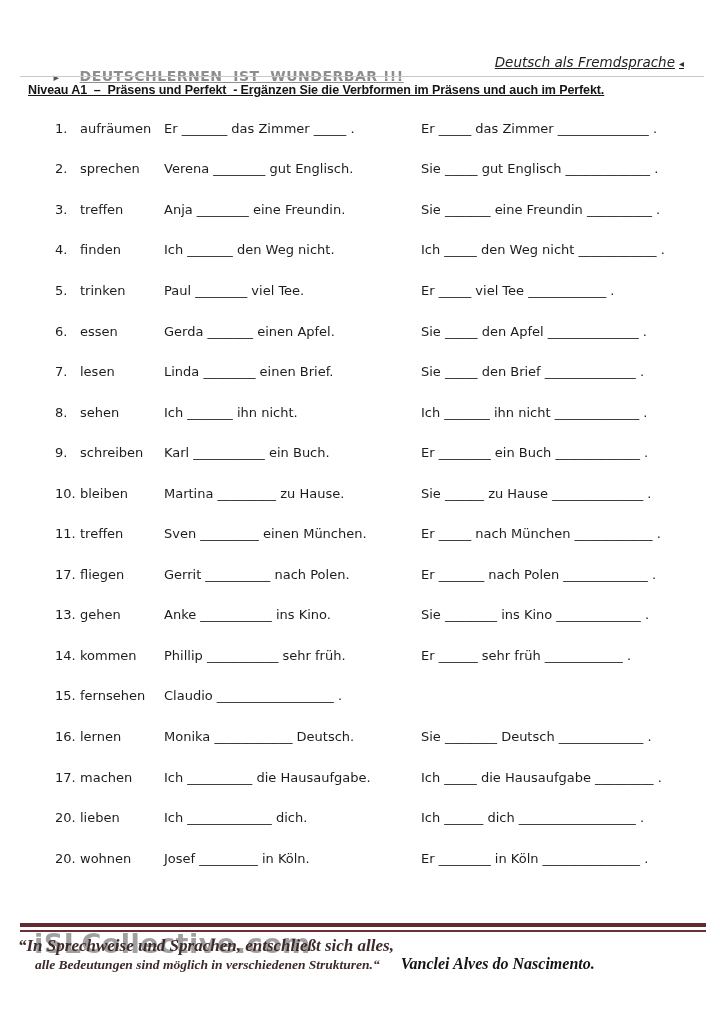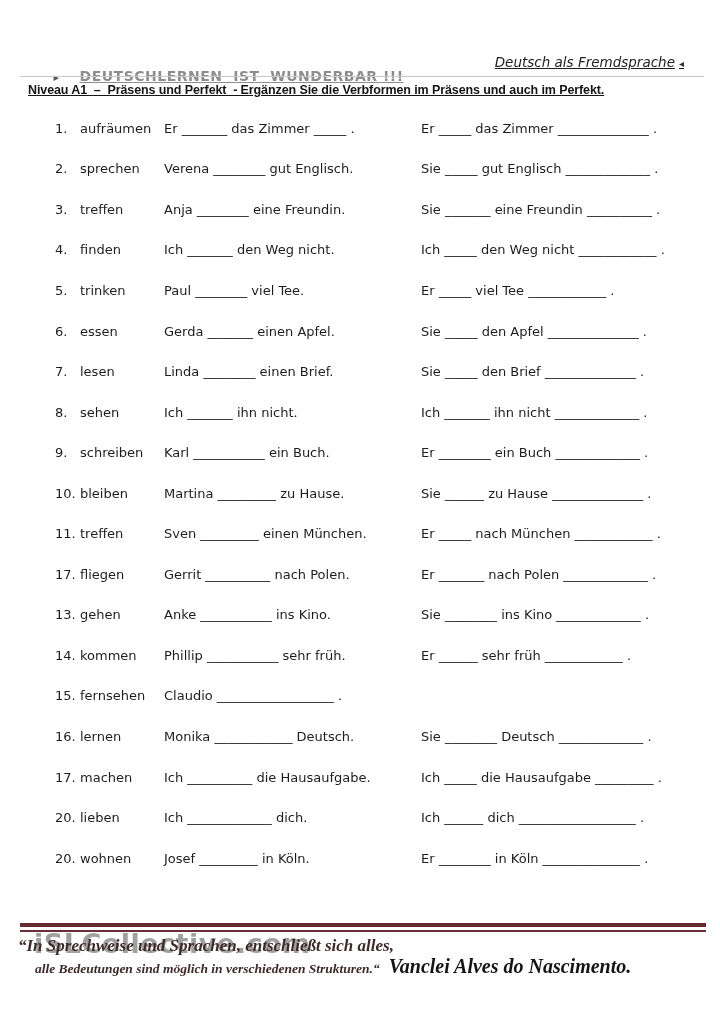--- a/index.html
+++ b/index.html
@@ -69,26 +69,26 @@
     height: 2px; background: #6b3036; z-index: 2;
   }
   .quote-line1 {
     position: absolute; left: 18px; top: 936px;
     font-family: "Liberation Serif", serif;
     font-weight: bold; font-style: italic;
     font-size: 17px; color: #3e2a2a; z-index: 3;
   }
   .quote-line2 {
     position: absolute; left: 35px; top: 955px;
-    display: flex; align-items: baseline; gap: 9px;
+    display: flex; align-items: baseline; gap: 21px;
     font-family: "Liberation Serif", serif;
     font-weight: bold; font-style: italic;
     font-size: 13.5px; color: #3e2a2a; z-index: 3; white-space: nowrap;
   }
-  .attribution { font-size: 20px; color: #141414; }
+  .attribution { font-size: 16px; color: #141414; }
 </style>
 </head>
 <body>
 
 <div class="page">
 
   <div class="header-left">
     <span class="arrow">▸</span><span class="txt">DEUTSCHLERNEN  IST  WUNDERBAR !!!</span>
   </div>
   <div class="header-right">

